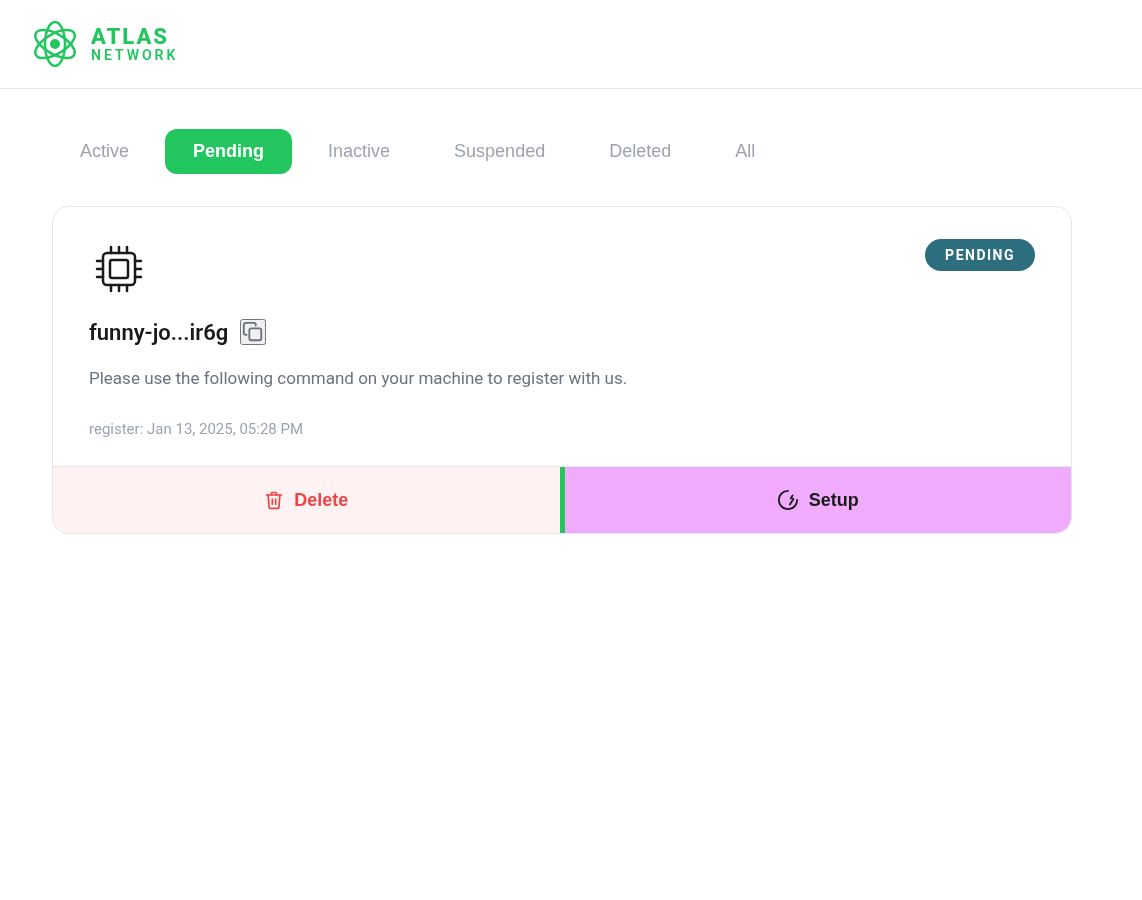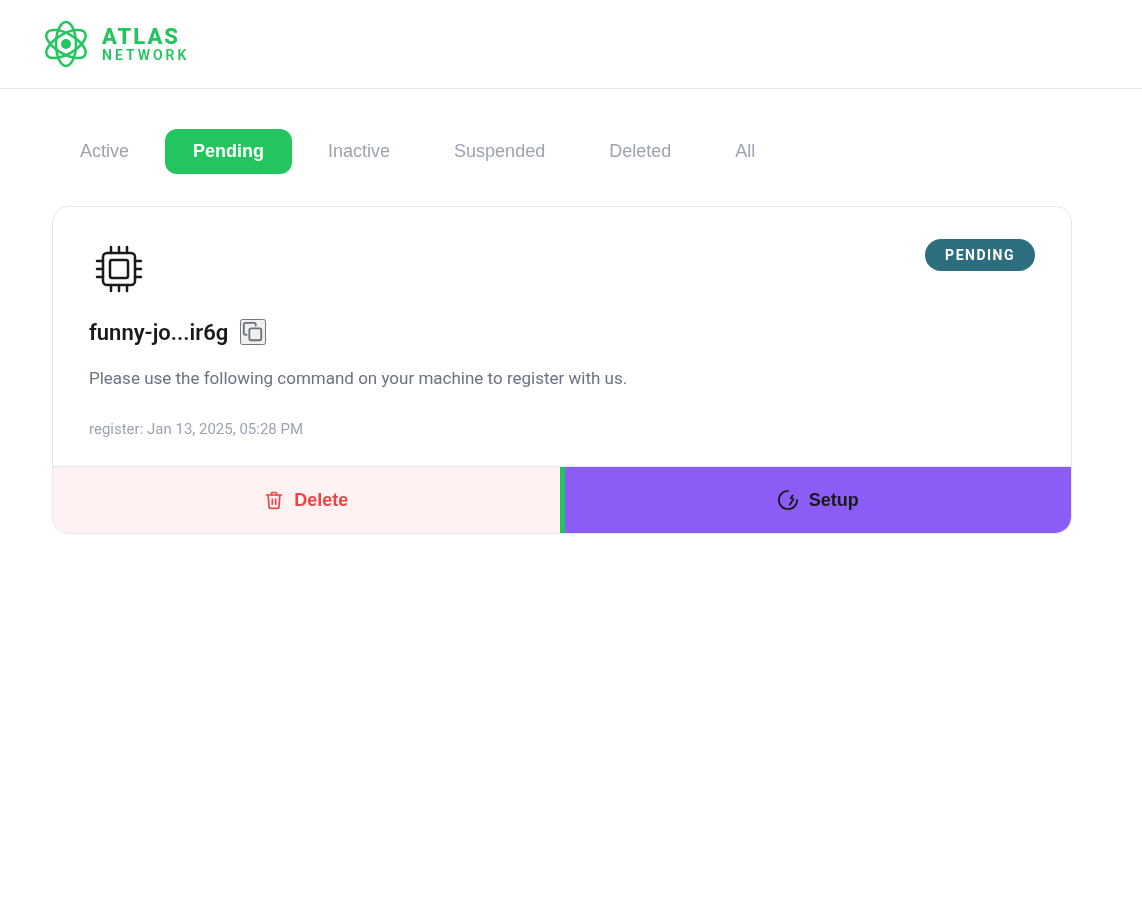--- a/index.html
+++ b/index.html
@@ -13,21 +13,21 @@
       background: #ffffff;
       width: 1142px;
       min-height: 900px;
       color: #1a1a1a;
     }
 
     
     .header {
       display: flex;
       align-items: center;
-      padding: 18px 40px;
+      padding: 18px 29px;
       border-bottom: 1px solid #e5e7eb;
     }
 
     .logo-container {
       display: flex;
       align-items: center;
       gap: 10px;
     }
 
     .logo-icon {
@@ -191,21 +191,21 @@
     }
 
     .btn-delete {
       background: #fef2f2;
       color: #ef4444;
       border-right: 5px solid #22c55e;
       border-bottom-left-radius: 16px;
     }
 
     .btn-setup {
-      background: #8b5cf6;
+      background: #f0abfc;
       color: #1a1a1a;
       border-bottom-right-radius: 16px;
     }
 
     .btn-icon {
       font-size: 18px;
       display: flex;
       align-items: center;
     }
   </style>

